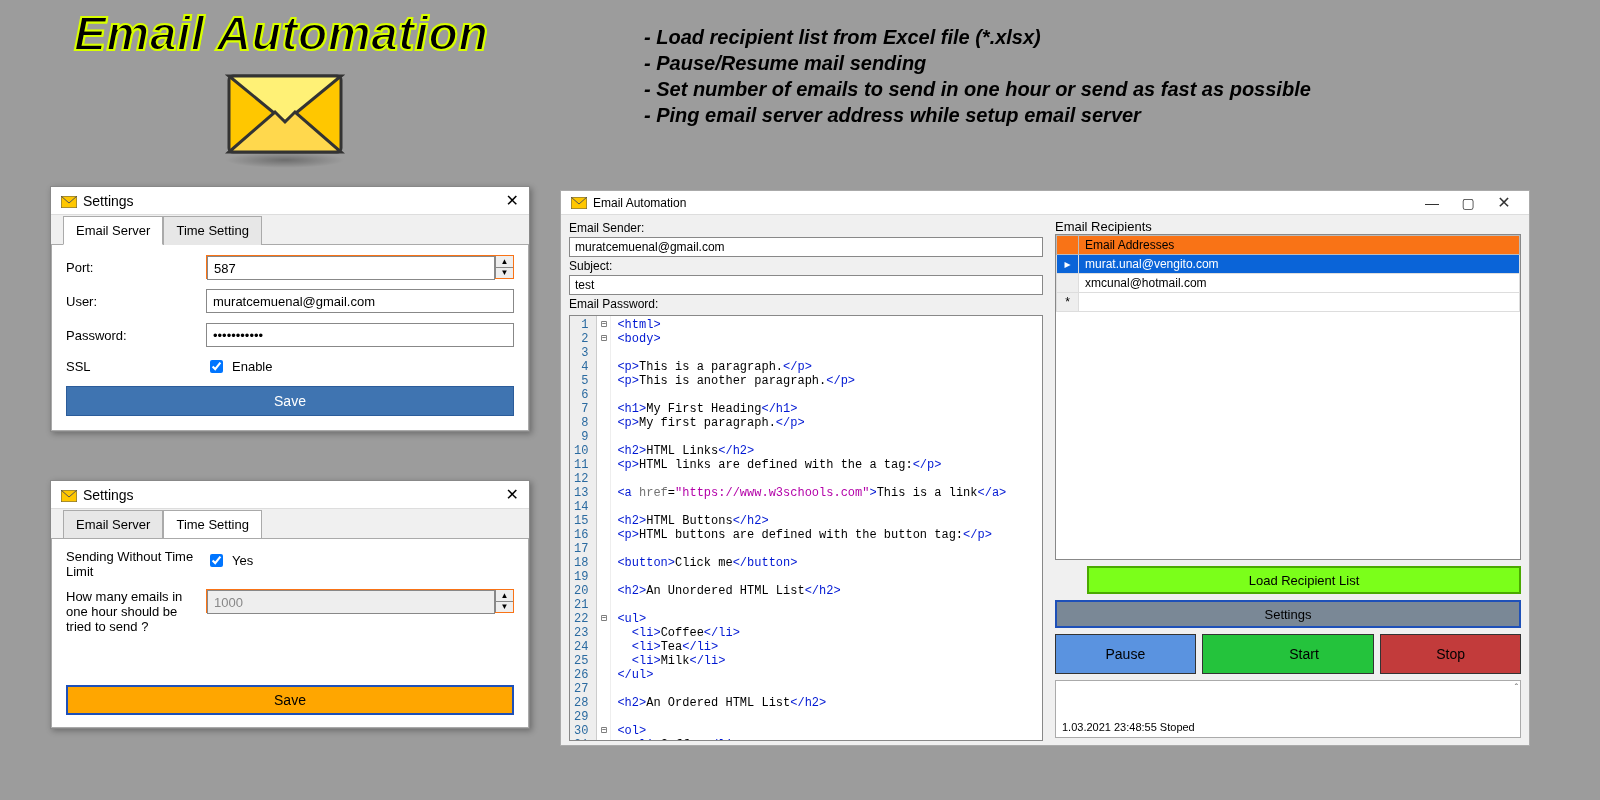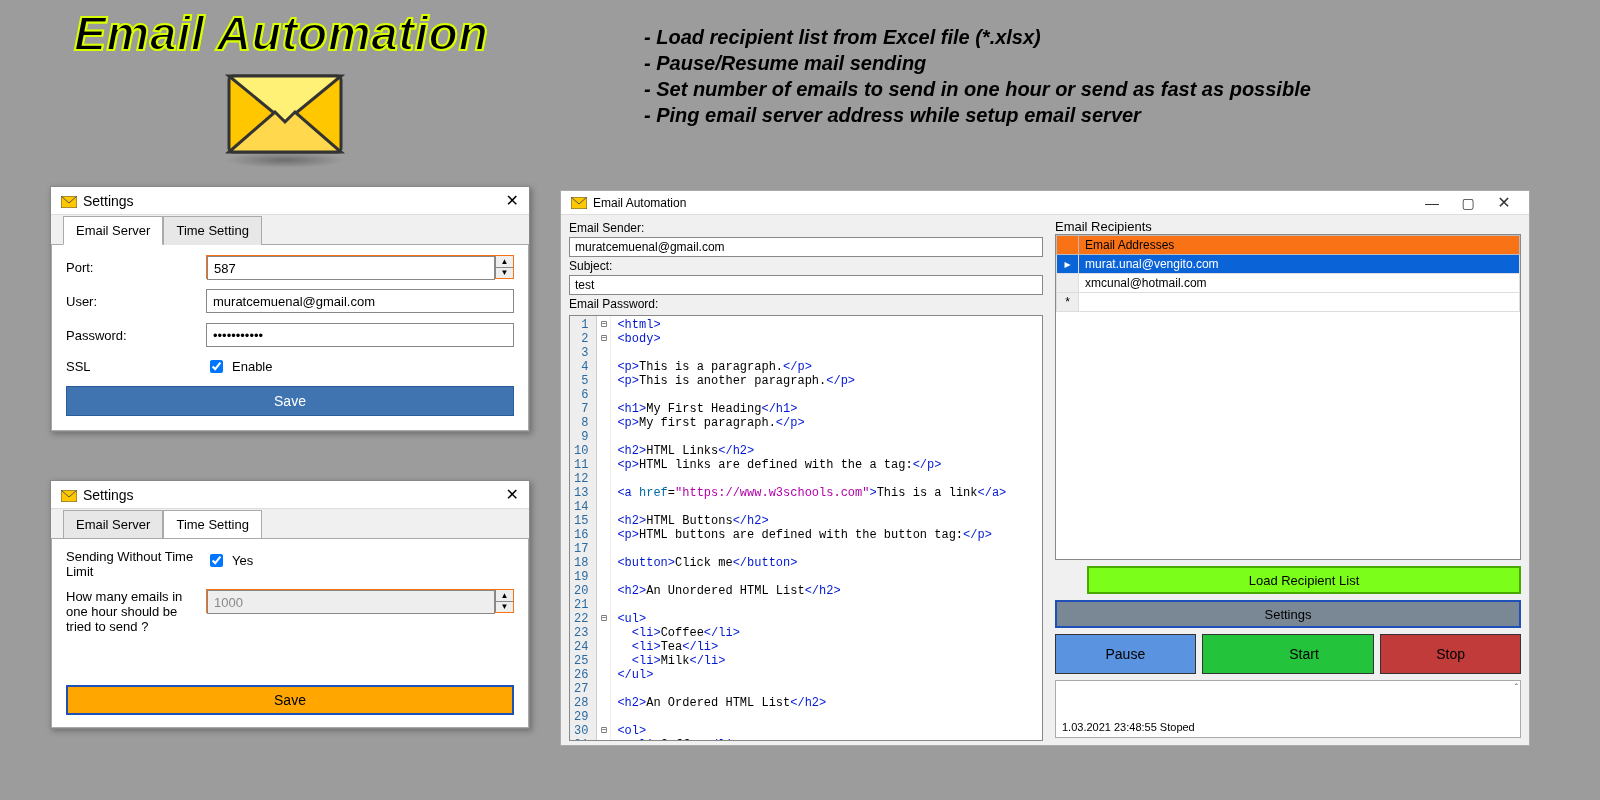--- a/index.html
+++ b/index.html
@@ -194,21 +194,21 @@
     font-size:10px;
     color:#555;
   }
   .foldcol div { height:14px; text-align:center; }
   .code {
     padding:2px 6px;
     white-space:pre;
     overflow:auto;
   }
   .code .t  { color:#0018d3; } 
-  .code .an { color:#0369a1; } 
+  .code .an { color:#737373; } 
   .code .av { color:#b300a8; }
   .right-col {
     width: 478px;
     padding: 4px 8px 4px 4px;
     display:flex; flex-direction:column;
   }
   .grid {
     border:1px solid #888; background:#fff;
     height: 326px;
     overflow:hidden;

